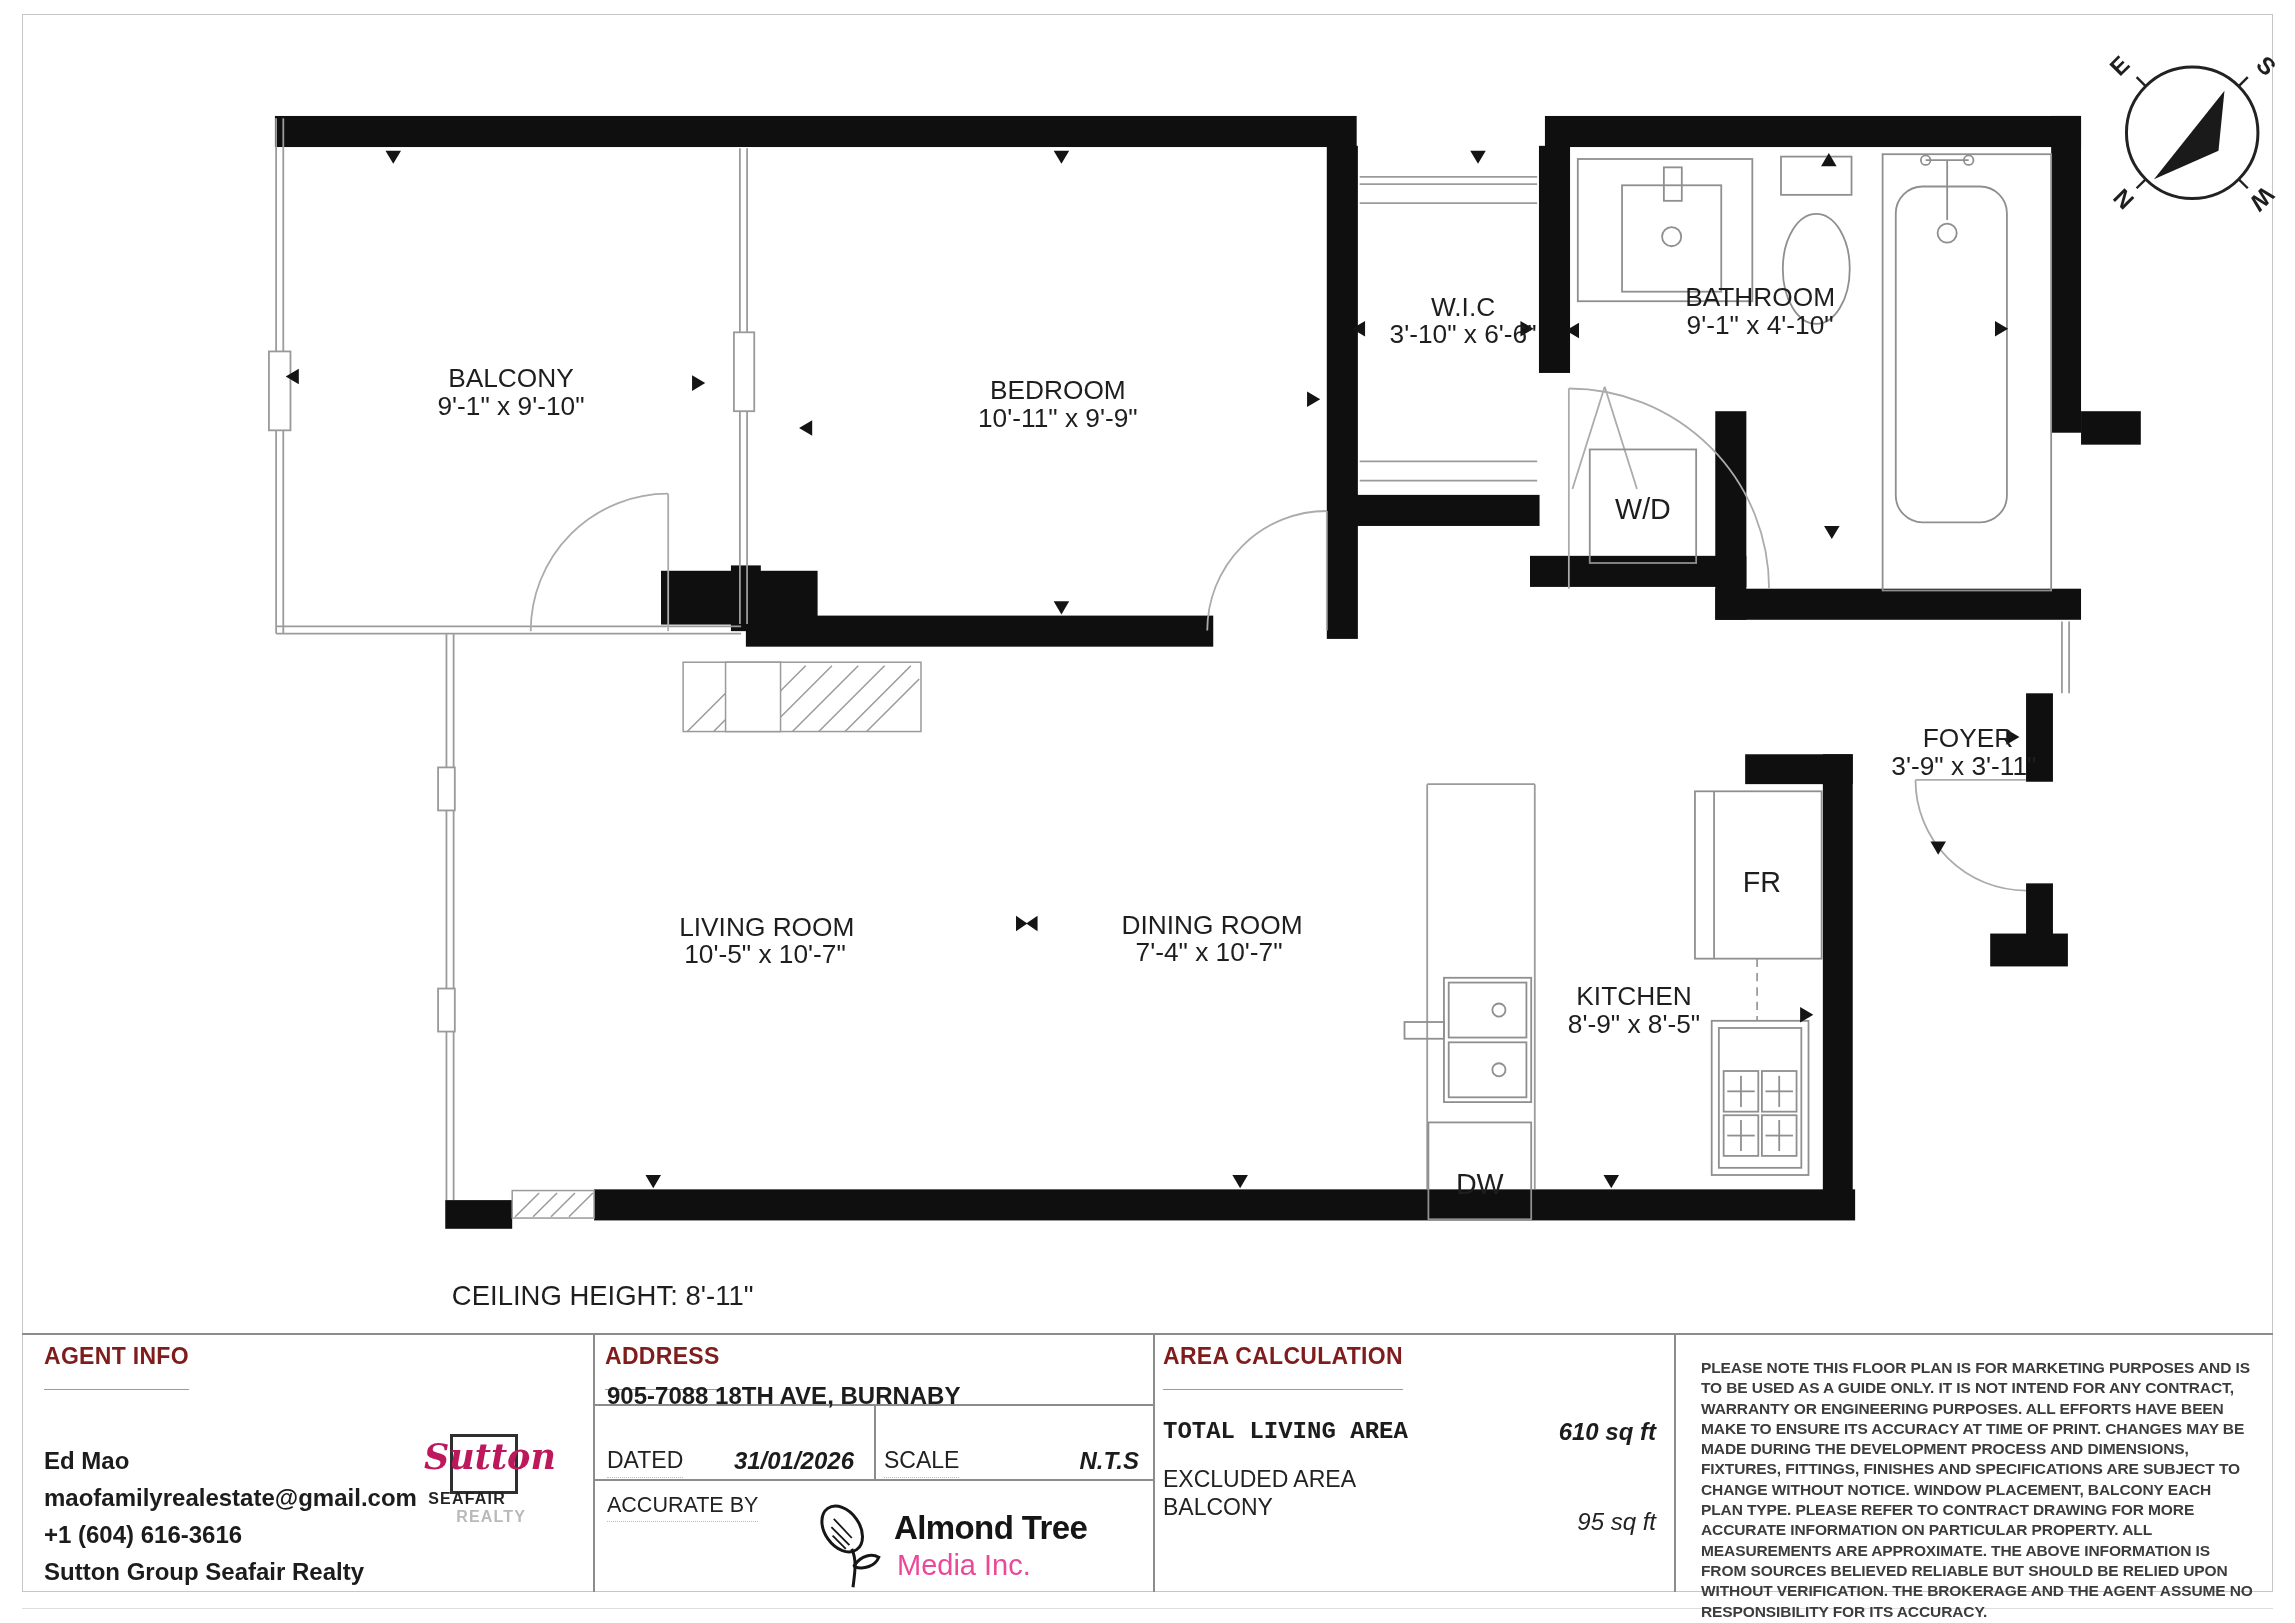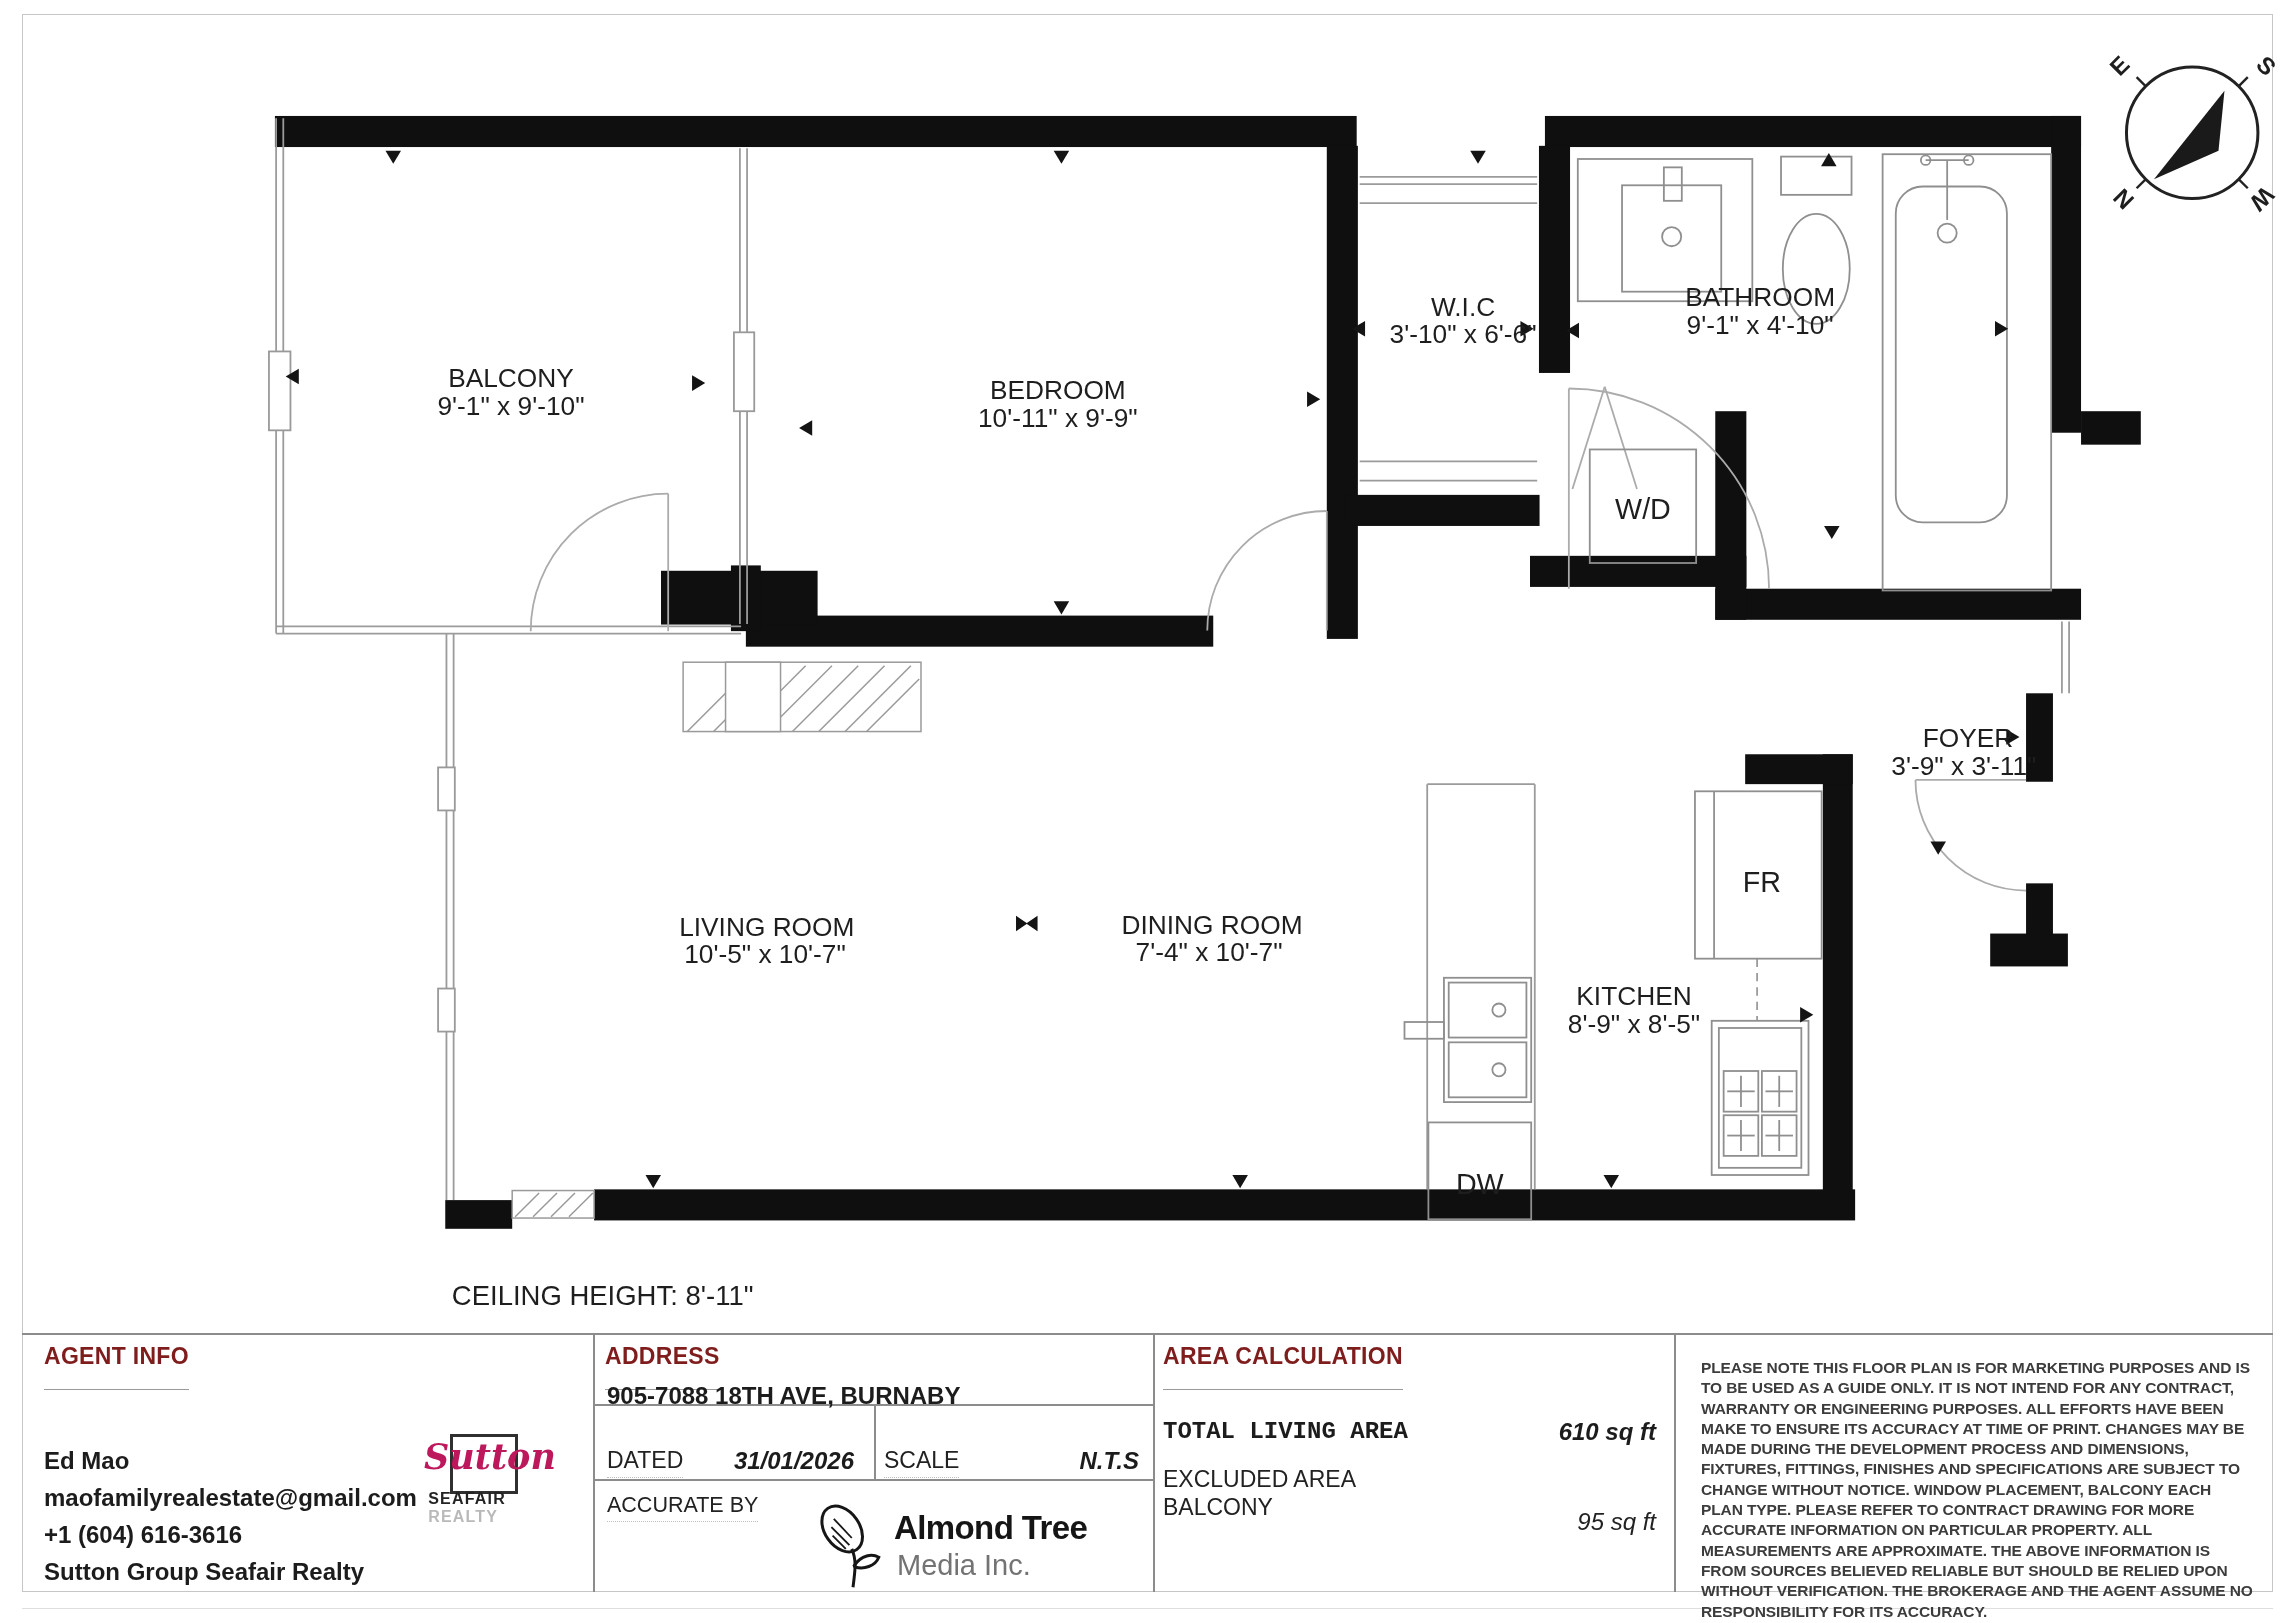--- a/index.html
+++ b/index.html
@@ -14,23 +14,23 @@
   .dotted{border-bottom:1.8px dotted #bdbdbd;padding-bottom:3px;}
   .right{text-align:right;font-style:italic;}
   svg text{font-family:"Liberation Sans",sans-serif;fill:#1e1e1e;}
   .rm{font-size:44px;}
   .ap{font-size:48px;}
   .cl{font-size:46px;}
   .cp{font:700 40px "Liberation Sans",sans-serif;}
   #disclaimer{font:700 15.5px/20.3px "Liberation Sans",sans-serif;color:#3c3c3c;letter-spacing:-0.1px;}
   #sutton-word{font:italic 700 35px "DejaVu Serif",serif;color:#be185d;}
   .sut-b{font:700 16px "Liberation Sans",sans-serif;color:#232323;letter-spacing:1.2px;}
-  .sut-l{font:700 16px "Liberation Sans",sans-serif;color:#b9b9b9;letter-spacing:1.2px;}
+  .sut-l{font:700 16px "Liberation Sans",sans-serif;color:#b9b9b9;letter-spacing:1.2px;margin-left:28px;}
   #almond1{font:700 33px "Liberation Sans",sans-serif;color:#151515;letter-spacing:-0.6px;}
-  #almond2{font:400 29px "Liberation Sans",sans-serif;color:#737373;text-align:center;}
+  #almond2{font:400 29px "Liberation Sans",sans-serif;color:#ec4899;text-align:center;}
 </style>
 </head>
 <body>
 
 <div id="canvas">
 
   <div class="abs" style="left:21.5px;top:14.3px;width:2251px;height:1578px;border:1.8px solid #c6c6c6;box-sizing:border-box;"></div>
   <div class="abs" style="left:21.5px;top:1608px;width:2251px;height:1.2px;background:#dedede;"></div>
 
   <svg class="abs" style="left:0;top:0;" width="2295" height="1334" viewBox="0 0 3840 2232">

